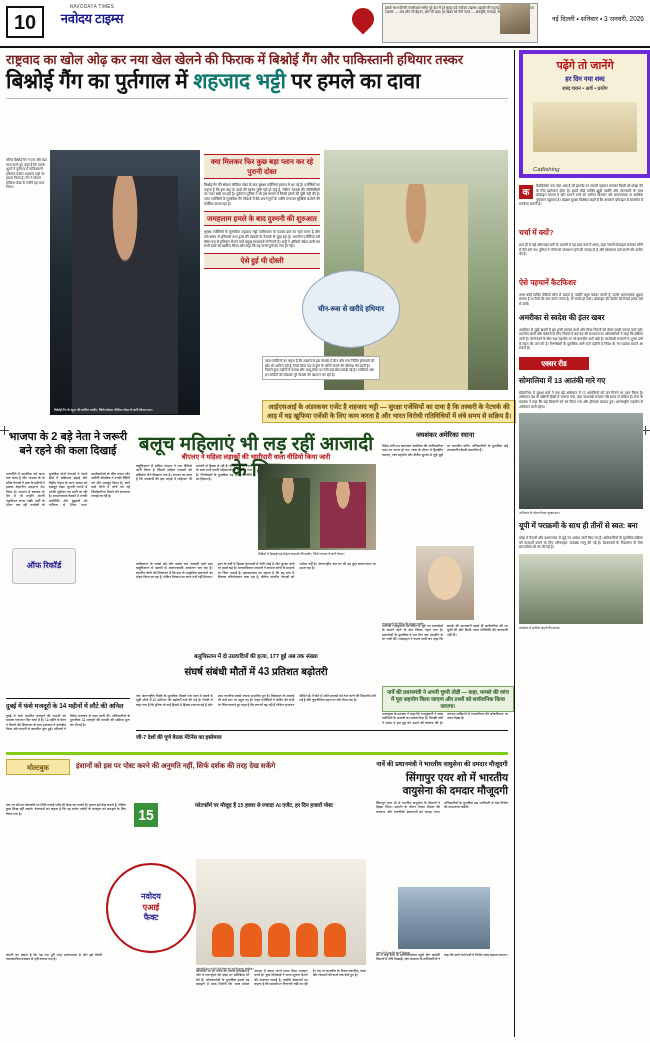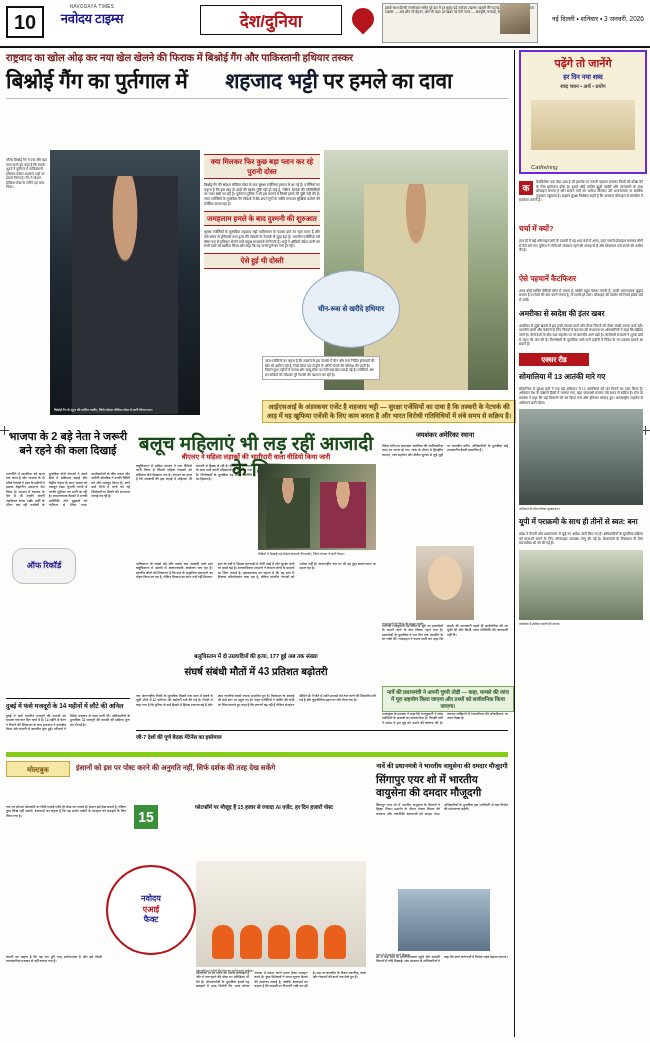--- a/index.html
+++ b/index.html
@@ -12,47 +12,47 @@
   .nav-logo{position:absolute;left:44px;top:4px;width:96px;text-align:center;}
   .nav-logo .tag{font-family:"Liberation Sans",sans-serif;font-size:4.5px;letter-spacing:.4px;color:#333;}
   .nav-logo .name{font-family:"Liberation Sans",sans-serif;font-weight:bold;font-size:13px;color:#1a1a8c;letter-spacing:-.3px;}
   .section-title{position:absolute;left:200px;top:5px;width:140px;height:28px;border:1.5px solid #111;display:flex;align-items:center;justify-content:center;font-family:"Liberation Sans",sans-serif;font-weight:bold;font-size:17px;color:#b3151a;}
   .flame{position:absolute;left:352px;top:8px;width:22px;height:22px;background:#b3151a;border-radius:50% 50% 50% 0;transform:rotate(-45deg);}
   .promo-strip{position:absolute;left:382px;top:3px;width:150px;height:34px;border:1px solid #999;background:#f4f1ea;font-size:3.6px;line-height:1.25;padding:2px;color:#222;overflow:hidden;}
   .promo-pic{position:absolute;left:500px;top:4px;width:30px;height:30px;background:linear-gradient(160deg,#b9a98e,#6e5e48);}
   .dateline{position:absolute;right:6px;top:14px;font-family:"Liberation Sans",sans-serif;font-size:6.5px;color:#111;}
 
   
-  .strap{position:absolute;left:6px;top:50px;width:502px;height:14px;font-family:Liberation Serif, serif;font-weight:bold;font-size:10px;color:#7a1f1f;}
+  .strap{position:absolute;left:6px;top:50px;width:502px;height:14px;font-family:Liberation Sans, sans-serif;font-weight:bold;font-size:13px;color:#7a1f1f;}
 
   
   .lead{position:absolute;left:6px;top:68px;width:502px;}
   .lead h1{margin:0;font-family:"Liberation Sans",sans-serif;font-weight:bold;font-size:21px;line-height:1.26;color:#111;letter-spacing:-.2px;}
-  .lead h1 .red{color:#0f172a;margin-left:32px;}
+  .lead h1 .red{color:#0f766e;}
   .lead .rule{margin-top:4px;border-bottom:1px solid #bbb;}
 
   
   .leadwrap{position:absolute;left:6px;top:150px;width:502px;height:265px;}
   .sidecol{position:absolute;left:0;top:8px;width:42px;font-size:3.5px;line-height:1.3;color:#222;}
   .photoA{position:absolute;left:44px;top:0;width:150px;height:265px;background:linear-gradient(180deg,#3d4a55 0%,#202a33 45%,#11161b 100%);}
   .photoA .fig{position:absolute;left:22px;top:26px;width:106px;height:238px;background:radial-gradient(ellipse at 50% 16%,#c79a7a 0 16%,#2c2f36 17% 100%);}
   .photoA .cap{position:absolute;left:4px;bottom:3px;right:4px;color:#fff;font-size:3.4px;line-height:1.25;}
   .colB{position:absolute;left:198px;top:0;width:116px;font-size:3.6px;line-height:1.32;text-align:justify;}
   .subhead{background:#f1e9d8;border-top:1px solid #b3151a;border-bottom:1px solid #b3151a;font-family:"Liberation Sans",sans-serif;font-weight:bold;font-size:7.2px;color:#b3151a;text-align:center;padding:2px 0;margin:4px 0;}
   .photoB{position:absolute;left:318px;top:0;width:184px;height:240px;background:linear-gradient(180deg,#cfd8c2 0%,#8fa07a 55%,#5d6b4c 100%);}
   .photoB .man{position:absolute;left:40px;top:34px;width:104px;height:206px;background:radial-gradient(ellipse at 50% 12%,#c89a74 0 13%,#d8cfa6 14% 100%);}
   .bubble{position:absolute;left:296px;top:120px;width:96px;height:76px;border-radius:50%;background:#e8eef6;border:1px solid #8fa7c4;font-family:"Liberation Sans",sans-serif;font-weight:bold;font-size:7px;color:#16427a;display:flex;align-items:center;justify-content:center;text-align:center;line-height:1.25;}
   .boxmid{position:absolute;left:256px;top:206px;width:112px;font-size:3.5px;line-height:1.3;border:1px solid #aaa;padding:2px;background:#fff;}
   .yellowbar{position:absolute;left:256px;top:250px;width:246px;background:#f6e7a6;border:1px solid #caa63a;font-family:"Liberation Sans",sans-serif;font-weight:bold;font-size:6.6px;color:#6b4a08;text-align:center;padding:2px 3px;line-height:1.3;}
 
   
   .band2{position:absolute;left:6px;top:430px;width:502px;height:310px;}
   .b2h-left{position:absolute;left:0;top:0;width:124px;font-family:"Liberation Sans",sans-serif;font-weight:bold;font-size:11px;line-height:1.25;color:#111;text-align:center;}
   .b2-left-body{position:absolute;left:0;top:42px;width:124px;column-count:3;column-gap:4px;font-size:3.4px;line-height:1.3;text-align:justify;}
-  .offrecord{position:absolute;left:6px;top:118px;width:62px;height:34px;background:#f2f2f2;border:1px solid #bbb;border-radius:11px;display:flex;align-items:center;justify-content:center;font-family:"Liberation Sans",sans-serif;font-weight:bold;font-size:8px;color:#1a1a8c;text-align:center;line-height:1.1;}
+  .offrecord{position:absolute;left:6px;top:118px;width:62px;height:34px;background:#f2f2f2;border:1px solid #bbb;border-radius:3px;display:flex;align-items:center;justify-content:center;font-family:"Liberation Sans",sans-serif;font-weight:bold;font-size:8px;color:#1a1a8c;text-align:center;line-height:1.1;}
   .b2h-mid{position:absolute;left:130px;top:0;width:240px;text-align:center;font-family:"Liberation Sans",sans-serif;font-weight:bold;font-size:19px;color:#1a4a1a;}
   .b2-mid-sub{position:absolute;left:130px;top:22px;width:240px;text-align:center;font-family:"Liberation Sans",sans-serif;font-weight:bold;font-size:6.6px;color:#b3151a;}
   .b2-mid-body{position:absolute;left:130px;top:34px;width:116px;column-count:2;column-gap:4px;font-size:3.4px;line-height:1.3;text-align:justify;}
   .photoC{position:absolute;left:252px;top:34px;width:118px;height:86px;background:linear-gradient(110deg,#2f3c2a,#6d7d5e 50%,#b5a48c);}
   .photoC .p1{position:absolute;left:8px;top:14px;width:44px;height:70px;background:radial-gradient(ellipse at 50% 14%,#caa27f 0 18%,#3c4a33 19% 100%);}
   .photoC .p2{position:absolute;left:62px;top:18px;width:46px;height:66px;background:radial-gradient(ellipse at 50% 16%,#d4ab85 0 20%,#8c2f49 21% 100%);}
   .cap-c{position:absolute;left:252px;top:122px;width:118px;font-size:3.3px;line-height:1.25;color:#333;}
   .b2-mid-body2{position:absolute;left:130px;top:132px;width:240px;column-count:3;column-gap:5px;font-size:3.4px;line-height:1.3;text-align:justify;}
   .b2h-mid2{position:absolute;left:130px;top:236px;width:240px;text-align:center;font-family:"Liberation Sans",sans-serif;font-weight:bold;font-size:10px;color:#111;line-height:1.25;}
   .b2-mid-body3{position:absolute;left:130px;top:264px;width:240px;column-count:3;column-gap:5px;font-size:3.4px;line-height:1.3;text-align:justify;}
@@ -60,42 +60,42 @@
   .b2-right-h{position:absolute;left:376px;top:0;width:126px;font-family:"Liberation Sans",sans-serif;font-weight:bold;font-size:6.6px;color:#111;text-align:center;}
   .b2-right-body{position:absolute;left:376px;top:14px;width:126px;column-count:2;column-gap:4px;font-size:3.4px;line-height:1.3;text-align:justify;}
   .b2-right-h2{position:absolute;left:376px;top:74px;width:126px;font-family:"Liberation Sans",sans-serif;font-weight:bold;font-size:11.5px;line-height:1.24;color:#111;text-align:center;}
   .photoD{position:absolute;left:410px;top:116px;width:58px;height:74px;background:linear-gradient(180deg,#dcd2c4,#a7937d);}
   .photoD .face{position:absolute;left:12px;top:10px;width:34px;height:44px;border-radius:50%;background:#e9cfae;}
   .b2-right-body2{position:absolute;left:376px;top:194px;width:126px;column-count:2;column-gap:4px;font-size:3.4px;line-height:1.3;text-align:justify;}
   .greenbar{position:absolute;left:376px;top:256px;width:126px;background:#e8f1dd;border:1px solid #7ea468;font-family:"Liberation Sans",sans-serif;font-weight:bold;font-size:5.4px;color:#2d5a24;text-align:center;padding:2px;line-height:1.25;}
   .b2-right-body3{position:absolute;left:376px;top:282px;width:126px;column-count:2;column-gap:4px;font-size:3.4px;line-height:1.3;text-align:justify;}
 
   
-  .band3{position:absolute;left:6px;top:752px;width:502px;height:285px;border-top:5px solid #84cc16;}
+  .band3{position:absolute;left:6px;top:752px;width:502px;height:285px;border-top:3px solid #84cc16;}
   .moltabook{position:absolute;left:0;top:4px;width:62px;height:14px;background:#f6e7a6;border:1px solid #caa63a;font-family:"Liberation Sans",sans-serif;font-weight:bold;font-size:7px;color:#7a5a10;display:flex;align-items:center;justify-content:center;}
   .b3-strap{position:absolute;left:70px;top:5px;width:290px;font-family:"Liberation Sans",sans-serif;font-weight:bold;font-size:7.2px;color:#7a1f1f;}
   .b3-h1{position:absolute;left:0;top:22px;width:360px;font-family:"Liberation Sans",sans-serif;font-weight:bold;font-size:17px;color:#111;}
   .b3-body{position:absolute;left:0;top:48px;width:120px;font-size:3.4px;line-height:1.3;text-align:justify;}
   .num15{position:absolute;left:128px;top:48px;width:24px;height:24px;background:#3a8f3a;color:#fff;font-family:"Liberation Sans",sans-serif;font-weight:bold;font-size:14px;display:flex;align-items:center;justify-content:center;}
   .b3-mid{position:absolute;left:156px;top:46px;width:204px;font-family:"Liberation Sans",sans-serif;font-weight:bold;font-size:5.4px;color:#111;text-align:center;}
   .aifact{position:absolute;left:100px;top:108px;width:86px;height:86px;border-radius:50%;background:#fff;border:2px solid #b3151a;display:flex;flex-direction:column;align-items:center;justify-content:center;text-align:center;font-family:"Liberation Sans",sans-serif;font-weight:bold;color:#1a1a8c;font-size:8px;line-height:1.3;}
   .aifact .b{color:#b3151a;}
   .photoE{position:absolute;left:190px;top:104px;width:170px;height:106px;background:linear-gradient(180deg,#f3efe6,#d8d2c6);}
   .photoE .toy{position:absolute;bottom:8px;width:22px;height:34px;background:#e8601c;border-radius:10px 10px 4px 4px;}
   .b3-body2{position:absolute;left:190px;top:214px;width:170px;column-count:3;column-gap:5px;font-size:3.4px;line-height:1.3;text-align:justify;}
   .b3-body-l2{position:absolute;left:0;top:198px;width:96px;font-size:3.4px;line-height:1.3;text-align:justify;}
   .b3-right-h{position:absolute;left:370px;top:4px;width:132px;font-family:"Liberation Sans",sans-serif;font-weight:bold;font-size:6.4px;color:#111;text-align:center;}
-  .b3-right-h2{position:absolute;left:370px;top:16px;width:132px;font-family:"Liberation Sans",sans-serif;font-weight:bold;font-size:10.5px;line-height:1.25;color:#111;text-align:left;}
+  .b3-right-h2{position:absolute;left:370px;top:16px;width:132px;font-family:"Liberation Sans",sans-serif;font-weight:bold;font-size:10.5px;line-height:1.25;color:#111;text-align:right;}
   .b3-right-body{position:absolute;left:370px;top:46px;width:132px;column-count:2;column-gap:4px;font-size:3.4px;line-height:1.3;text-align:justify;}
   .photoF{position:absolute;left:392px;top:132px;width:92px;height:62px;background:linear-gradient(180deg,#a9bcd0,#5e7489);}
   .b3-right-body2{position:absolute;left:370px;top:198px;width:132px;column-count:2;column-gap:4px;font-size:3.4px;line-height:1.3;text-align:justify;}
 
   
   .rail{position:absolute;left:514px;top:50px;width:130px;height:987px;border-left:1px solid #111;padding-left:4px;}
-  .rail-banner{position:relative;width:124px;height:120px;background:#f6f0d8;border:2px solid #6d28d9;overflow:hidden;}
+  .rail-banner{position:relative;width:124px;height:120px;background:#f6f0d8;border:4px solid #6d28d9;overflow:hidden;}
   .rail-banner .t1{text-align:center;font-family:"Liberation Sans",sans-serif;font-weight:bold;font-size:11px;color:#b3151a;margin-top:3px;}
   .rail-banner .t2{text-align:center;font-family:"Liberation Sans",sans-serif;font-weight:bold;font-size:6.5px;color:#1a1a8c;margin-top:2px;}
   .rail-banner .t3{text-align:center;font-family:"Liberation Sans",sans-serif;font-weight:bold;font-size:5.2px;color:#444;margin-top:1px;}
   .rail-banner .ill{position:absolute;left:10px;top:48px;width:104px;height:50px;background:linear-gradient(180deg,#eadfbe,#cdbb8c);}
   .rail-banner .word{position:absolute;left:10px;bottom:2px;font-family:"Liberation Sans",sans-serif;font-style:italic;font-size:6px;color:#333;}
   .rail-sec{margin-top:6px;width:124px;}
   .rail-sec .drop{float:left;width:14px;height:14px;background:#b3151a;color:#fff;font-family:"Liberation Sans",sans-serif;font-weight:bold;font-size:9px;text-align:center;line-height:14px;margin:1px 3px 0 0;}
   .rail-sec p{margin:0;font-size:3.5px;line-height:1.32;text-align:justify;}
   .rail-h{font-family:"Liberation Sans",sans-serif;font-weight:bold;font-size:7.4px;color:#111;margin:5px 0 2px;}
   .rail-h.red{color:#b3151a;margin-top:20px;}
@@ -118,21 +118,20 @@
   <div class="mark v" style="left:4px;top:426px;"></div>
   <div class="mark h" style="right:0;top:430px;"></div>
   <div class="mark v" style="right:4px;top:426px;"></div>
 
   <div class="masthead">
     <div class="pageno">10</div>
     <div class="nav-logo">
       <div class="tag">NAVODAYA TIMES</div>
       <div class="name">नवोदय टाइम्स</div>
     </div>
-    <div class="section-title">देश/दुनिया</div>
     <div class="flame"></div>
     <div class="promo-strip">इसके साथ दिल्ली एनसीआर समेत पूरे देश में हर सुबह पढ़ें नवोदय टाइम्स। खबरों की गहराई और भरोसे के लिए 'नवोदय टाइम्स' — अब और भी बेहतर, और भी बड़ा। हर खबर पर पैनी नजर — अंतर्दृष्टि, सच्चाई, संवाद।</div>
     <div class="promo-pic"></div>
     <div class="dateline">नई दिल्ली • शनिवार • 3 जनवरी, 2026</div>
   </div>
 
   <div class="strap">राष्ट्रवाद का खोल ओढ़ कर नया खेल खेलने की फिराक में बिश्नोई गैंग और पाकिस्तानी हथियार तस्कर</div>
 
   <div class="lead">
     <h1>

